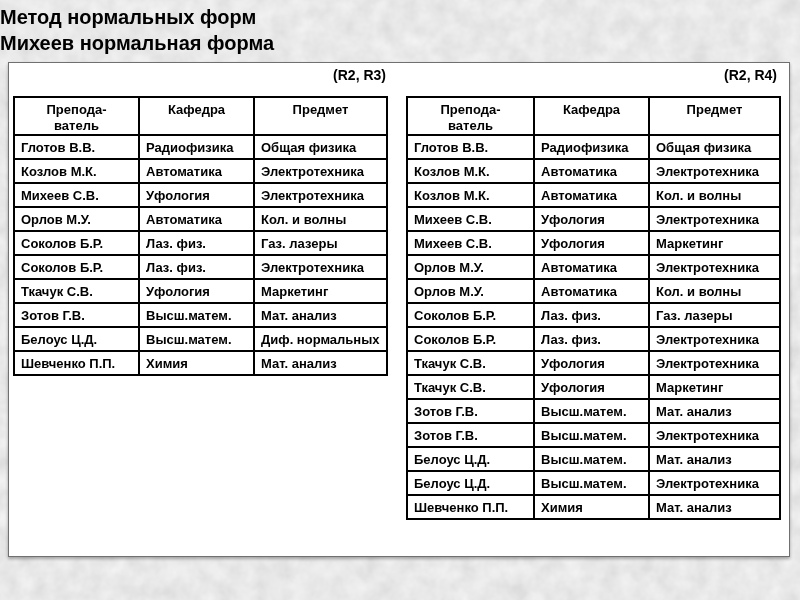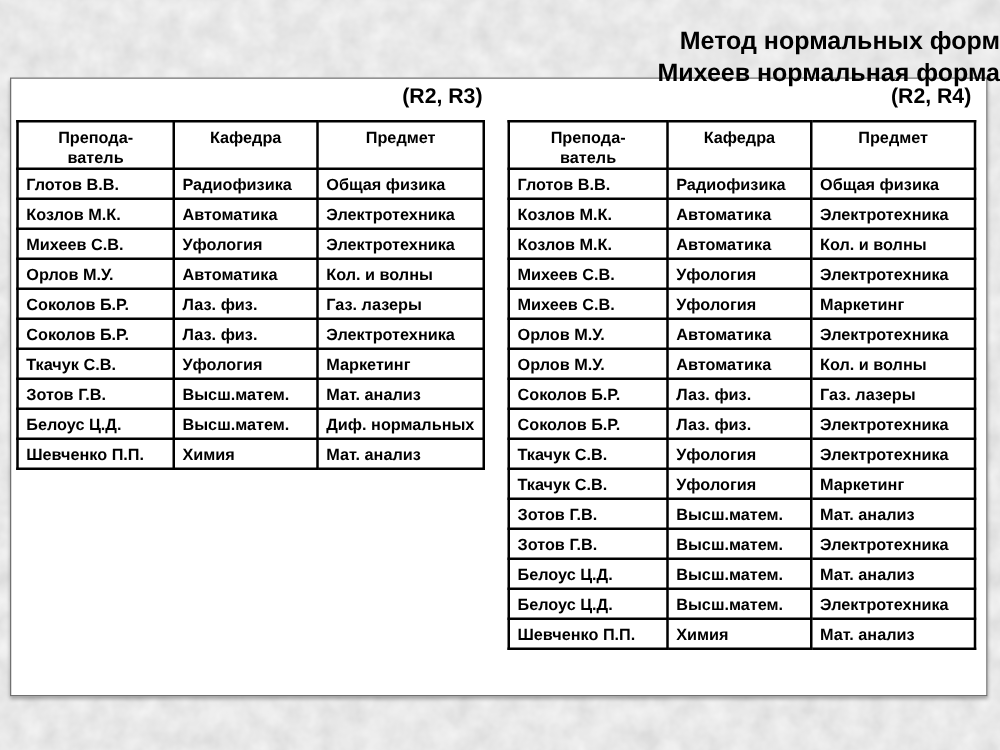--- a/index.html
+++ b/index.html
@@ -16,42 +16,42 @@
     color: #000;
   }
   .bg-texture {
     position: absolute;
     left: 0; top: 0;
     width: 800px; height: 600px;
     z-index: 0;
   }
   .slide-title {
     position: absolute;
-    top: 20px; left: 0;
+    top: 4px; left: 0;
     width: 800px;
-    text-align: right;
+    text-align: left;
     font-weight: bold;
     font-size: 20px;
     line-height: 26px;
     z-index: 2;
   }
   .panel {
     position: absolute;
     left: 8px; top: 62px;
     width: 782px; height: 495px;
     box-sizing: border-box;
     background: #ffffff;
     border: 1px solid #707070;
     box-shadow: 0 2px 3px rgba(0,0,0,0.3);
     z-index: 1;
   }
   .rel-label {
     position: absolute;
     top: 4px;
-    font-size: 17px;
+    font-size: 14px;
     font-weight: bold;
     z-index: 3;
   }
   .rel-label.left {
     left: 4px;
     width: 373px;
     text-align: right;
   }
   .rel-label.right {
     right: 12px;

